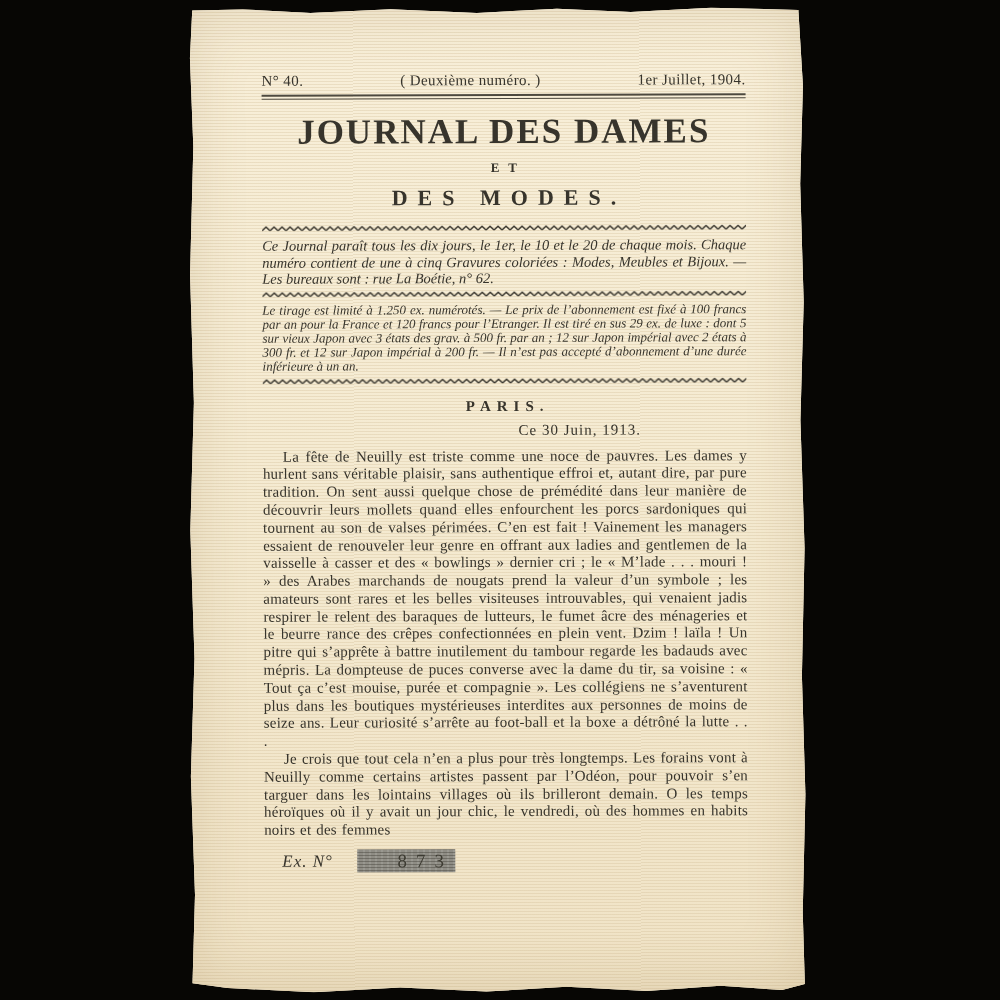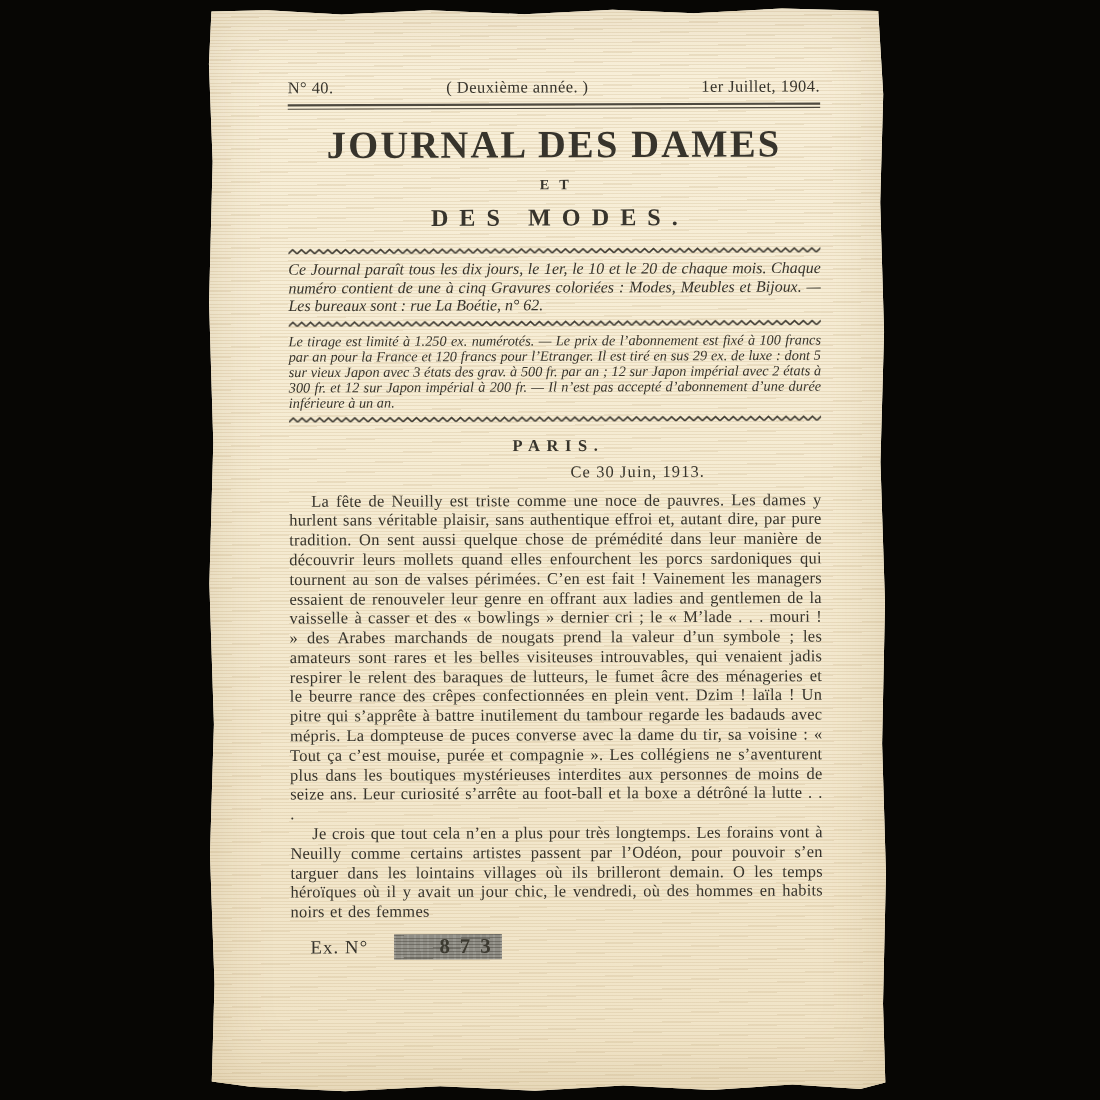--- a/index.html
+++ b/index.html
@@ -77,29 +77,29 @@
     transform:translateX(75px);letter-spacing:1px;
   }
   .body-text{margin-top:9px;}
   .body-para{
     font-size:15px;line-height:17.8px;text-align:justify;text-indent:20px;
     letter-spacing:.2px;word-spacing:1px;
   }
   .footer-row{
     margin-top:10px;margin-left:18px;display:flex;align-items:center;
   }
-  .copy-label{font-size:17px;letter-spacing:1px;}
+  .copy-label{font-style:italic;font-size:17px;letter-spacing:1px;}
   .stamp{
     display:inline-block;margin-left:24px;min-width:98px;height:23px;
     background-color:var(--stamp-background);
     background-image:
       repeating-linear-gradient(180deg, rgba(55,52,44,.38) 0 1px, rgba(255,255,255,0) 1px 3px),
       repeating-linear-gradient(90deg, rgba(255,255,255,.10) 0 2px, rgba(255,255,255,0) 2px 6px);
     color:var(--stamp-ink);
-    font-size:19px;font-weight:bold;letter-spacing:9px;text-indent:9px;
+    font-size:19px;font-weight:normal;letter-spacing:9px;text-indent:9px;
     text-align:center;line-height:23px;padding-left:30px;
   }
   .svg-defs{position:absolute;width:0;height:0;}
 </style>
 </head>
 <body>
 
 <svg class="svg-defs" aria-hidden="true">
   <defs>
     <pattern id="zzpat" width="8" height="6" patternUnits="userSpaceOnUse">
@@ -107,21 +107,21 @@
     </pattern>
   </defs>
 </svg>
 
 <div class="stage">
   <div class="paper">
     <div class="content">
 
       <div class="masthead">
         <span>N° 40.</span>
-        <span>( Deuxième année. )</span>
+        <span>( Deuxième numéro. )</span>
         <span>1er Juillet, 1904.</span>
       </div>
 
       <div class="double-rule"></div>
 
       <h1 class="title-line1">JOURNAL DES DAMES</h1>
       <div class="title-line2">ET</div>
       <div class="title-line3">DES MODES.</div>
 
       <svg class="zigzag zz-1">

